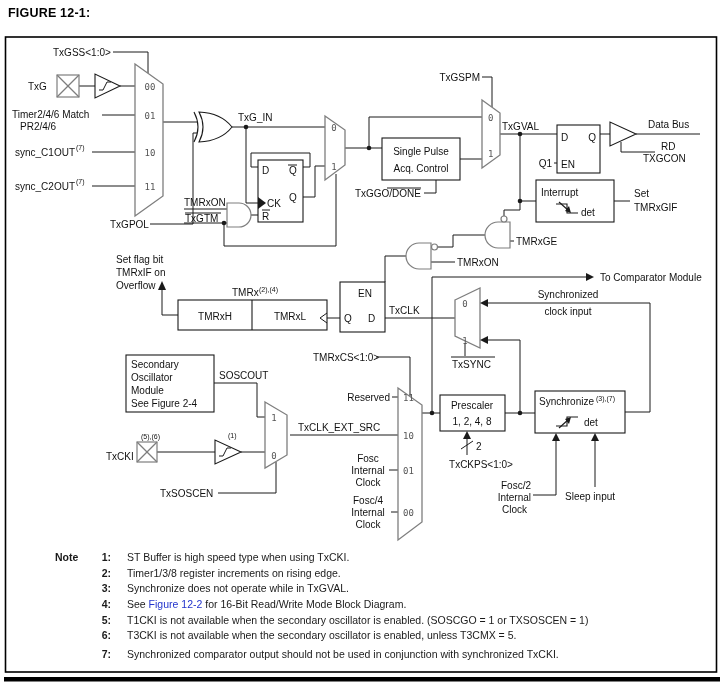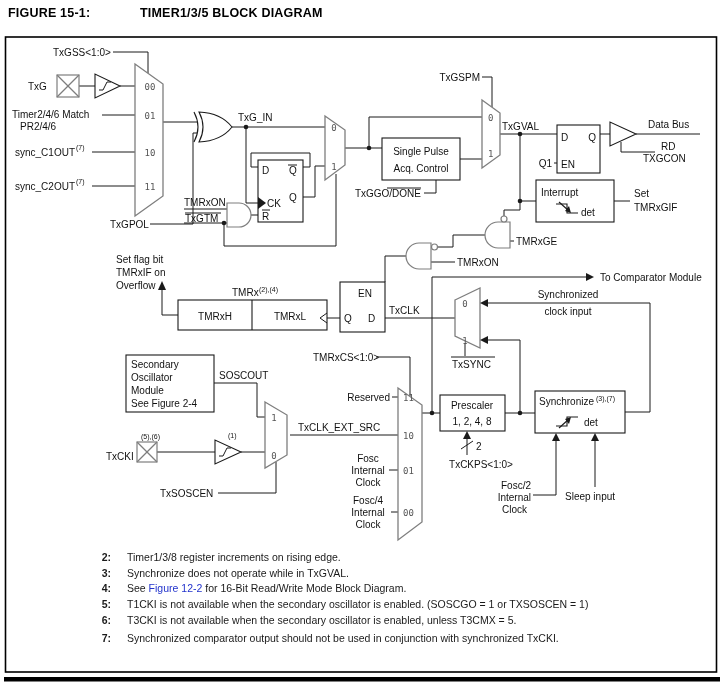--- a/index.html
+++ b/index.html
@@ -17,22 +17,21 @@
   .note-row .n{font-weight:bold;text-align:right;}
   .note-row .t{padding-left:16px;}
   .note-row.last{margin-top:6px;}
   .link{color:#2233cc;}
 </style>
 </head>
 <body>
 
 <div class="page">
 
-  <div class="title fig">FIGURE 15-1:</div>
-  <div class="title name">TIMER1/3/5 BLOCK DIAGRAM</div>
+  <div class="title fig">FIGURE 12-1:</div>
 
   <svg width="724" height="685" viewBox="0 0 724 685">
 
     <g stroke="#1a1a1a" stroke-width="1" fill="none">
 
       <polyline points="113,52 148,52 148,73"></polyline>
 
       <line x1="79" y1="86" x2="95" y2="86"></line>
         <line x1="120" y1="86" x2="135" y2="86"></line>
 
@@ -337,20 +336,25 @@
 
       <text x="106" y="460">TxCKI</text>
       <text x="141" y="439" class="sup">(5),(6)</text>
       <text x="228" y="438" class="sup">(1)</text>
     </g>
   </svg>
 
   
   <div class="notes">
     <div class="note-row">
+      <span class="w">Note</span>
+      <span class="n">1:</span>
+      <span class="t">ST Buffer is high speed type when using TxCKI.</span>
+    </div>
+    <div class="note-row">
       <span class="w"></span>
       <span class="n">2:</span>
       <span class="t">Timer1/3/8 register increments on rising edge.</span>
     </div>
     <div class="note-row">
       <span class="w"></span>
       <span class="n">3:</span>
       <span class="t">Synchronize does not operate while in TxGVAL.</span>
     </div>
     <div class="note-row">

